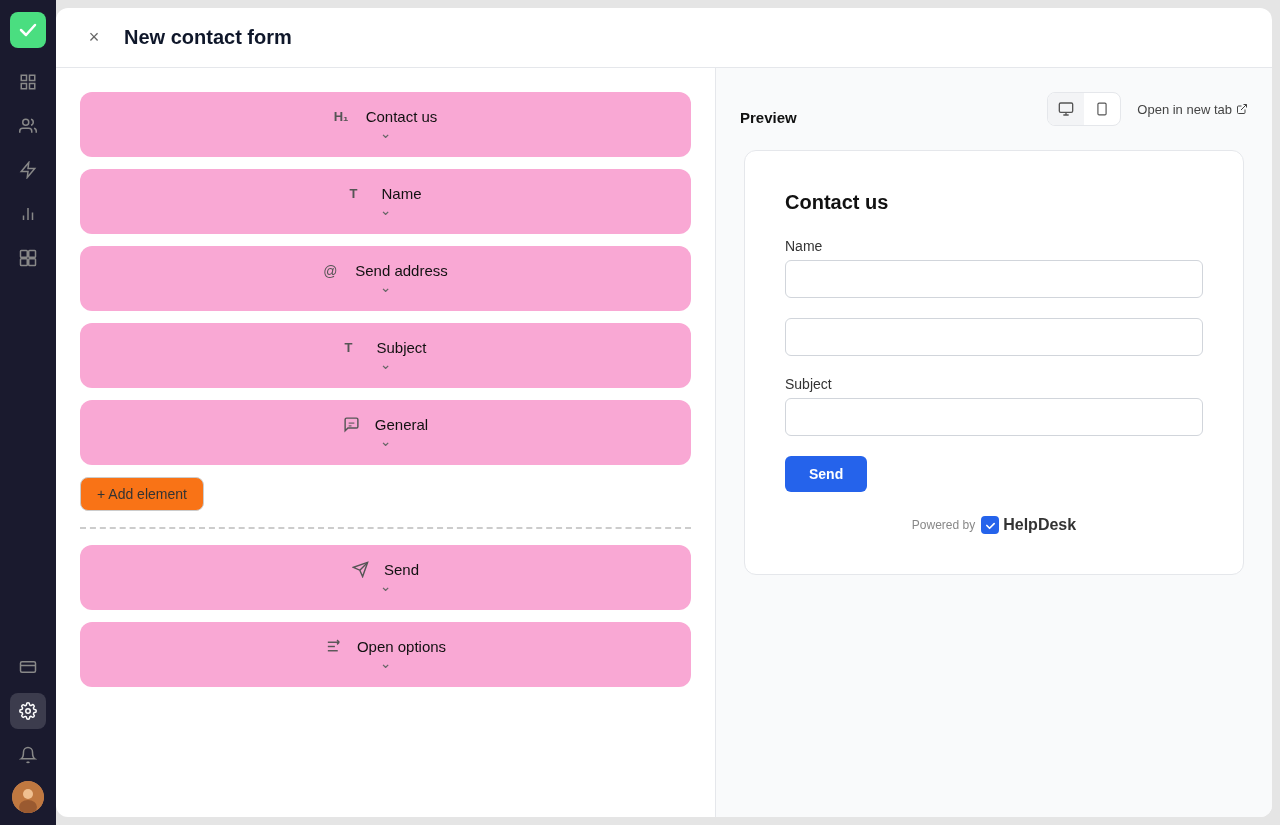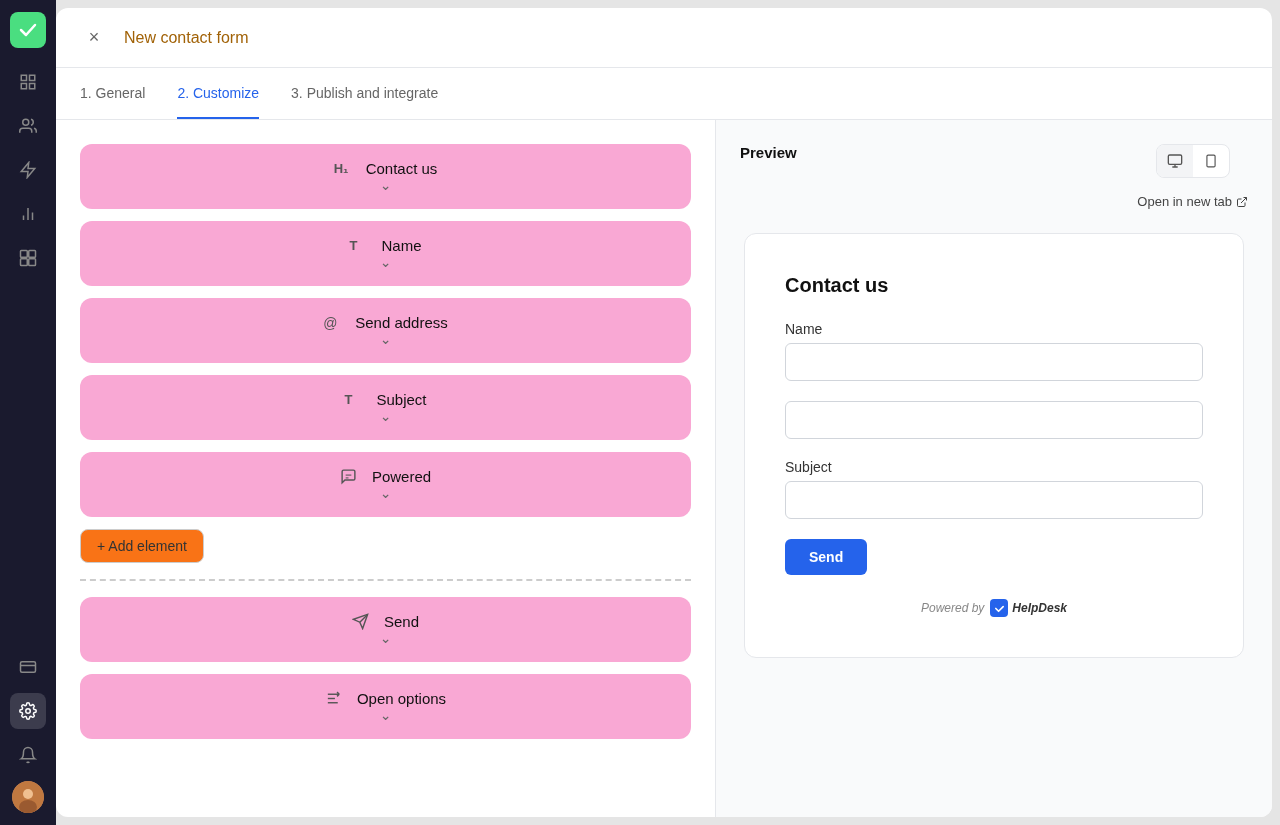--- a/index.html
+++ b/index.html
@@ -14,21 +14,21 @@
     .sidebar-icon.active { background: rgba(255,255,255,0.15); color: white; }
     .sidebar-spacer { flex: 1; }
     .sidebar-avatar { width: 32px; height: 32px; border-radius: 50%; background: #c0835a; overflow: hidden; display: flex; align-items: center; justify-content: center; font-size: 14px; }
 
     
     .main { flex: 1; display: flex; flex-direction: column; background: white; border-radius: 12px; margin: 8px 8px 8px 0; overflow: hidden; }
 
     
     .header { display: flex; align-items: center; padding: 0 24px; height: 60px; border-bottom: 1px solid #e5e7eb; gap: 16px; }
     .close-btn { width: 28px; height: 28px; display: flex; align-items: center; justify-content: center; cursor: pointer; color: #666; font-size: 18px; }
-    .header-title { font-size: 16px; font-weight: 400; color: #a16207; }
+    .header-title { font-size: 20px; font-weight: 700; color: #0f172a; }
 
     
     .tabs { display: flex; align-items: center; padding: 0 24px; border-bottom: 1px solid #e5e7eb; height: 52px; gap: 32px; }
     .tab { font-size: 14px; color: #666; cursor: pointer; height: 100%; display: flex; align-items: center; border-bottom: 2px solid transparent; }
     .tab.active { color: #2563eb; border-bottom: 2px solid #2563eb; font-weight: 500; }
 
     
     .content-area { display: flex; flex: 1; overflow: hidden; }
 
     
@@ -39,38 +39,38 @@
     .form-element-label { font-size: 15px; font-weight: 500; color: #111; }
     .element-icon { color: #666; font-size: 16px; width: 20px; }
     .chevron-icon { color: #666; font-size: 14px; }
 
     .add-element-btn { display: flex; align-items: center; gap: 8px; padding: 8px 16px; border: 1.5px solid #ccc; border-radius: 8px; background: #f97316; cursor: pointer; font-size: 14px; font-weight: 500; color: #333; width: fit-content; }
 
     .divider-dashed { border: none; border-top: 2px dashed #ccc; margin: 4px 0; }
 
     
     .right-panel { flex: 1; padding: 24px; overflow-y: auto; background: #f9fafb; }
-    .preview-header { display: flex; align-items: flex-start; justify-content: space-between; margin-bottom: 24px; }
+    .preview-header { display: flex; align-items: flex-end; justify-content: space-between; margin-bottom: 24px; }
     .preview-title { font-size: 15px; font-weight: 600; color: #111; }
-    .preview-controls { display: flex; align-items: center; gap: 16px; flex-direction: column; }
+    .preview-controls { display: flex; align-items: center; gap: 16px; }
     .view-toggle { display: flex; border: 1px solid #e5e7eb; border-radius: 8px; overflow: hidden; background: white; }
     .view-btn { width: 36px; height: 32px; display: flex; align-items: center; justify-content: center; cursor: pointer; color: #555; font-size: 14px; }
     .view-btn.active { background: #f3f4f6; }
     .open-new-tab { font-size: 13px; color: #444; cursor: pointer; display: flex; align-items: center; gap: 4px; }
 
     
     .form-preview { background: white; border: 1px solid #e5e7eb; border-radius: 12px; padding: 40px; max-width: 500px; margin: 0 auto; }
     .form-preview-title { font-size: 20px; font-weight: 700; color: #111; margin-bottom: 24px; }
     .form-field { margin-bottom: 20px; }
     .form-field label { display: block; font-size: 14px; font-weight: 500; color: #333; margin-bottom: 6px; }
     .form-field input { width: 100%; border: 1px solid #d1d5db; border-radius: 6px; padding: 10px 12px; font-size: 14px; outline: none; }
     .form-field textarea { width: 100%; border: 1px solid #d1d5db; border-radius: 6px; padding: 10px 12px; font-size: 14px; height: 100px; resize: vertical; outline: none; }
     .send-btn { background: #2563eb; color: white; border: none; border-radius: 6px; padding: 10px 24px; font-size: 14px; font-weight: 600; cursor: pointer; margin-bottom: 24px; }
-    .powered-by { display: flex; align-items: center; justify-content: center; gap: 6px; font-size: 12px; color: #888; font-style: italic; }
-    .helpdesk-logo { display: flex; align-items: center; gap: 4px; color: #333; font-weight: 600; font-size: 12px; }
+    .powered-by { display: flex; align-items: center; justify-content: center; gap: 6px; font-size: 12px; color: #888; }
+    .helpdesk-logo { display: flex; align-items: center; gap: 4px; color: #333; font-weight: 600; font-size: 16px; }
     .helpdesk-check { width: 18px; height: 18px; background: #2563eb; border-radius: 4px; display: flex; align-items: center; justify-content: center; color: white; font-size: 10px; }
 
     
     svg { display: block; }
   </style>
 </head>
 <body>
 
 <div class="app-container">
 
@@ -144,25 +144,20 @@
     </div>
   </div>
 
   <div class="main">
 
     <div class="header">
       <div class="close-btn">×</div>
       <div class="header-title">New contact form</div>
     </div>
 
-    <div class="tabs">
-      <div class="tab">1. General</div>
-      <div class="tab active">2. Customize</div>
-      <div class="tab">3. Publish and integrate</div>
-    </div>
 
     <div class="content-area">
 
       <div class="left-panel">
 
         <div class="form-element">
           <div class="form-element-left">
             <span class="element-icon" style="font-size:13px;font-weight:700;color:#555;">H₁</span>
             <span class="form-element-label">Contact us</span>
           </div>
@@ -195,21 +190,21 @@
 
         <div class="form-element">
           <div class="form-element-left">
             <span class="element-icon">
               <svg width="17" height="17" viewBox="0 0 24 24" fill="none" stroke="#555" stroke-width="2">
                 <path d="M21 15a2 2 0 0 1-2 2H7l-4 4V5a2 2 0 0 1 2-2h14a2 2 0 0 1 2 2z"></path>
                 <line x1="8" y1="10" x2="16" y2="10" stroke-width="1.5"></line>
                 <line x1="8" y1="14" x2="12" y2="14" stroke-width="1.5"></line>
               </svg>
             </span>
-            <span class="form-element-label">Powered</span>
+            <span class="form-element-label">General</span>
           </div>
           <span class="chevron-icon">⌄</span>
         </div>
 
         <button class="add-element-btn">+ Add element</button>
 
         <hr class="divider-dashed">
 
         <div class="form-element">
           <div class="form-element-left">

